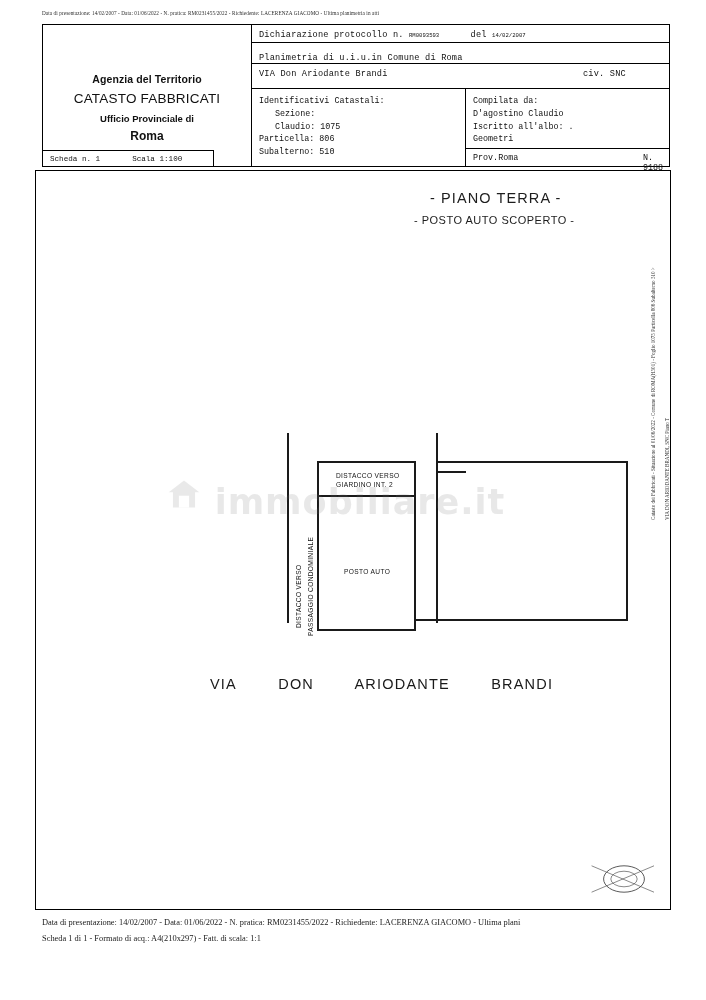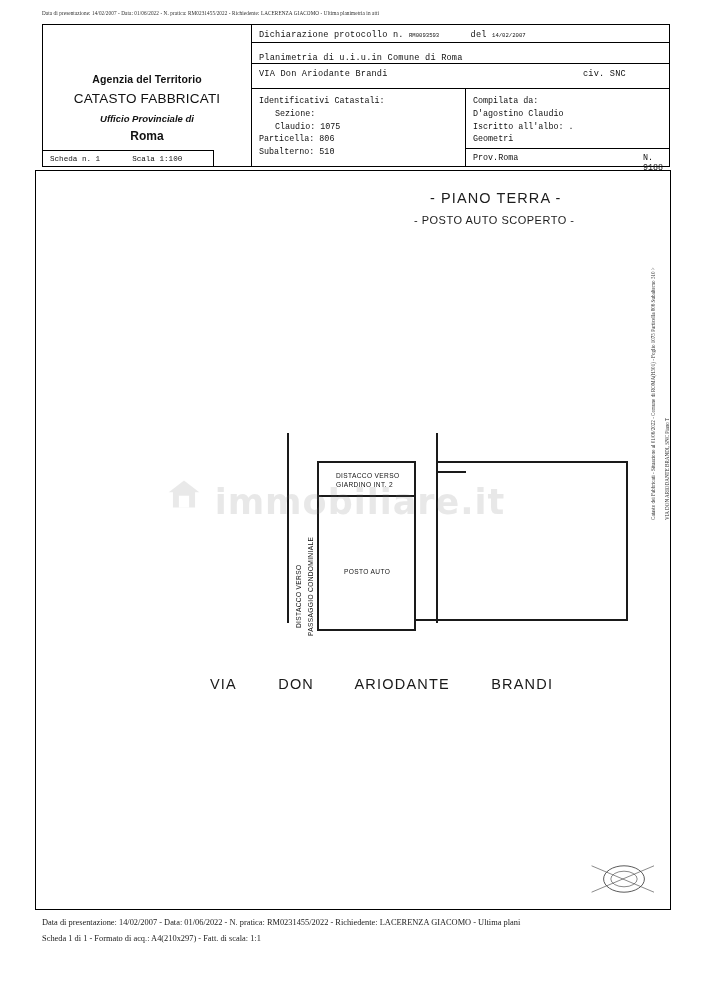--- a/index.html
+++ b/index.html
@@ -28,21 +28,21 @@
   .hdr .vline{position:absolute;top:0;bottom:0;width:1px;background:#000;}
   .hdr .hline{position:absolute;left:0;right:0;height:1px;background:#000;}
 
   .agency{
     position:absolute;left:0;top:13px;width:208px;height:100%;
     display:flex;flex-direction:column;align-items:center;justify-content:center;
     text-align:center;line-height:1.45;
   }
   .agency .l1{font-size:10.5px;font-weight:bold;letter-spacing:.1px;}
   .agency .l2{font-size:13.5px;font-weight:normal;letter-spacing:.2px;margin-top:2px;}
-  .agency .l3{font-size:9.5px;font-weight:bold;margin-top:3px;font-style:italic;}
+  .agency .l3{font-size:9.5px;font-weight:bold;margin-top:3px;}
   .agency .l4{font-size:12px;font-weight:bold;margin-top:2px;}
 
   .mono{font-family:"Liberation Mono", monospace;}
 
   .decl{
     position:absolute;left:216px;top:5px;width:404px;
     font-size:8.6px;letter-spacing:.2px;white-space:nowrap;
   }
   .decl .tiny{font-size:5.6px;letter-spacing:0;}
   .decl .del{margin-left:26px;font-size:8.6px;}

